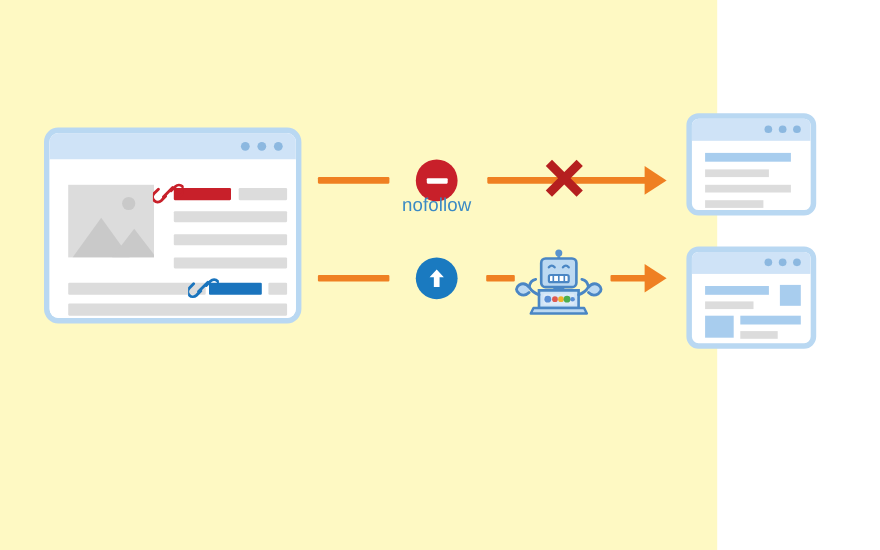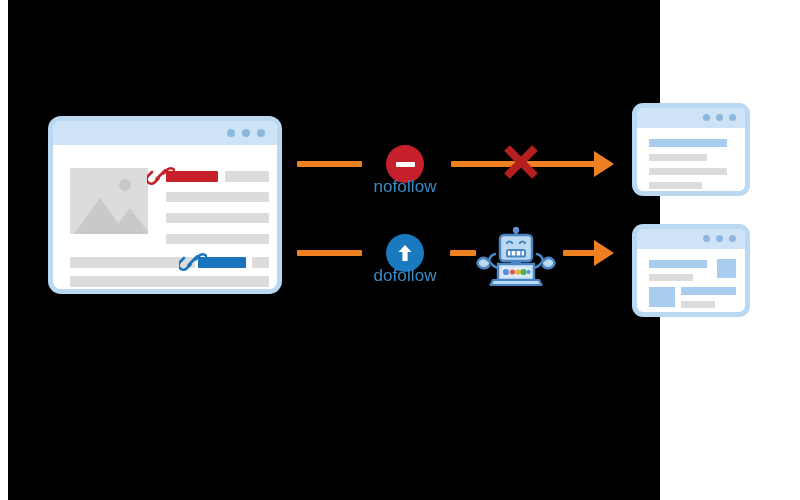--- a/index.html
+++ b/index.html
@@ -9,22 +9,21 @@
   body {
     width: 800px;
     height: 500px;
     overflow: hidden;
     font-family: "Liberation Sans", sans-serif;
   }
   #canvas {
     position: relative;
     width: 652px;
     height: 500px;
-    background: #000000;
-    margin-left: 8px;
+    background: #fef9c3;
   }
 
   
   .abs { position: absolute; }
 
   
   #source-window {
     left: 40px;
     top: 116px;
     width: 234px;
@@ -246,21 +245,20 @@
   <div class="abs" style="left:0; top:0; width:800px; height:500px; pointer-events:none;">
 
     <div class="seg" style="left:289px; top:250px; width:65px;"></div>
 
     <div class="badge badge-do" style="left:378px; top:234px;">
       <svg width="22" height="22" viewBox="0 0 22 22">
         <path d="M11 3 L17.5 10 H13.6 V19 H8.4 V10 H4.5 Z" fill="#ffffff"></path>
       </svg>
     </div>
 
-    <div class="flow-label" style="left:327px; top:266px;">dofollow</div>
 
     <div class="seg" style="left:442px; top:250px; width:26px;"></div>
 
     <div id="robot-icon">
       <svg width="80" height="64" viewBox="0 0 80 64">
 
         <circle cx="40" cy="4" r="3.2" fill="#5a93cd"></circle>
         <rect x="38.7" y="5" width="2.6" height="5" fill="#5a93cd"></rect>
 
         <rect x="24" y="9" width="32" height="26" rx="4" fill="#bcd9f2" stroke="#4a86c4" stroke-width="2.4"></rect>

